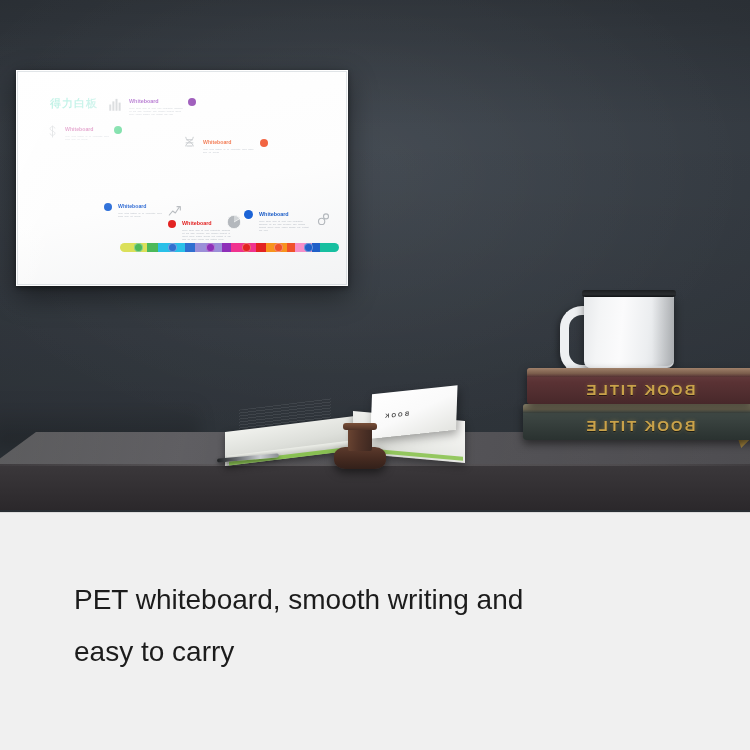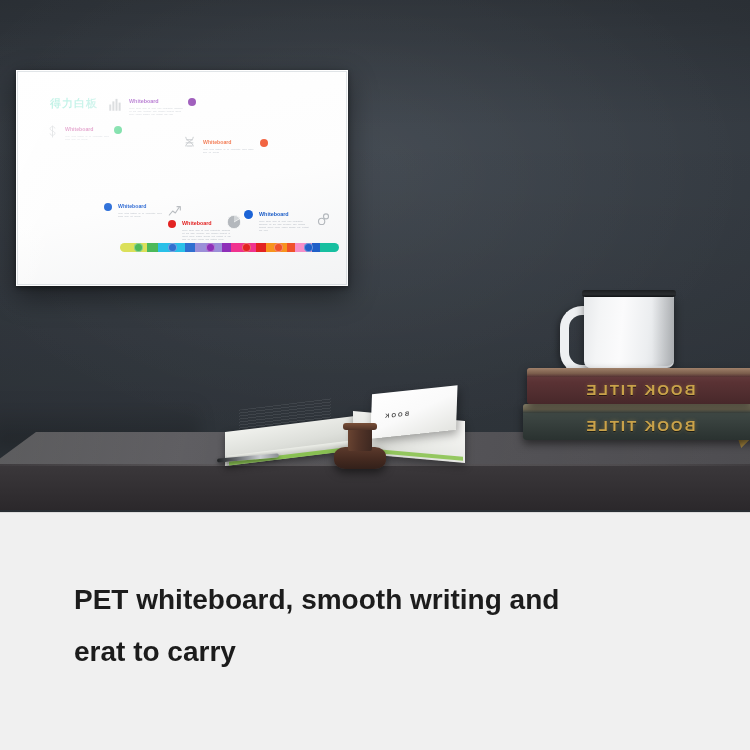--- a/index.html
+++ b/index.html
@@ -226,21 +226,21 @@
   
   .caption{
     position:absolute;left:0;top:512px;width:750px;height:238px;
     background:#f0f0f0;
   }
   .caption-line-top{
     position:absolute;left:0;top:0;width:750px;height:1px;background:#dcdcdc;
   }
   .caption-text{
     position:absolute;left:74px;top:62px;width:610px;
-    font-size:28px;line-height:52px;color:#1c1c1c;font-weight:700;
+    font-size:28px;line-height:52px;color:#1c1c1c;font-weight:400;
   }
 </style>
 </head>
 <body>
 
 <div id="scene">
 
   <div class="photo">
 
     <div class="wall-vignette"></div>
@@ -387,17 +387,17 @@
         <div class="book-title">BOOK TITLE</div>
       </div>
     </div>
 
   </div>
 
   <div class="caption">
     <div class="caption-line-top"></div>
     <div class="caption-text">
       <div>PET whiteboard, smooth writing and</div>
-      <div>erat to carry</div>
+      <div>easy to carry</div>
     </div>
   </div>
 
 </div>
 
 </body></html>

